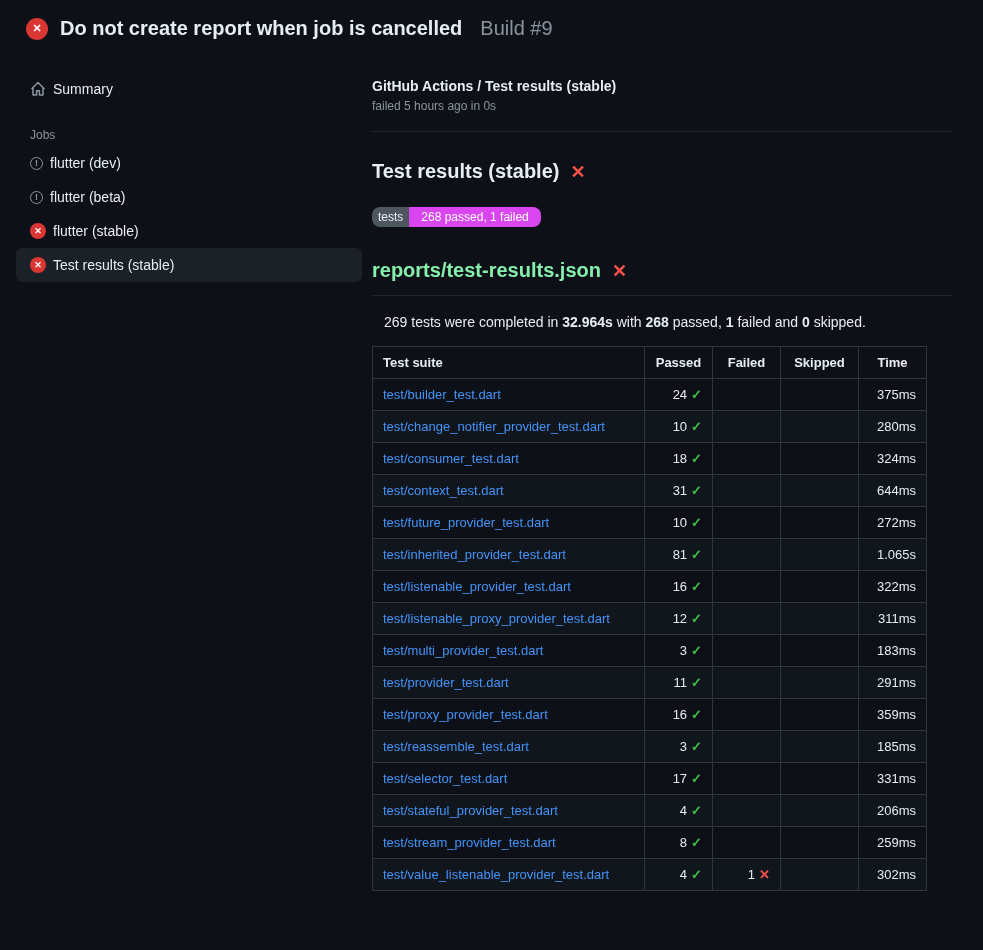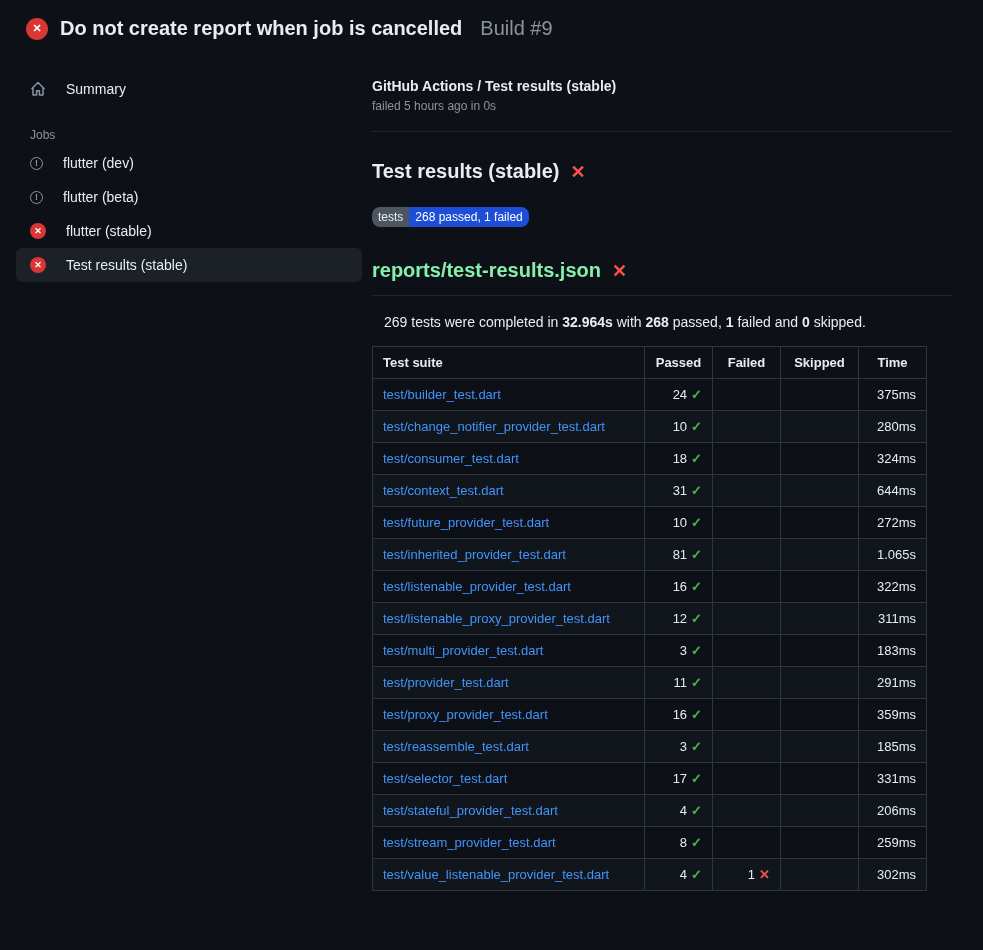--- a/index.html
+++ b/index.html
@@ -20,21 +20,21 @@
   .run-title { font-size:20px; font-weight:700; }
   .run-build { font-size:20px; font-weight:400; color:#8b949e; margin-left:6px; }
 
   
   .layout { display:flex; align-items:flex-start; }
   .sidebar { width:372px; flex-shrink:0; padding:26px 10px 0 16px; }
   .main { flex:1; padding:32px 31px 0 0; }
 
   
   .side-item {
-    display:flex; align-items:center; gap:20px;
+    display:flex; align-items:center; gap:7px;
     padding:9px 14px; border-radius:6px; cursor:pointer; font-size:14px;
   }
   .side-item.selected { background:#1c2128; }
   .jobs-label { color:#8b949e; font-size:12px; margin:22px 0 4px 14px; }
   .status-icon {
     width:16px; height:16px; border-radius:50%; flex-shrink:0;
     display:flex; align-items:center; justify-content:center;
   }
   .status-icon.failed { background:#da3633; color:#fff; font-size:9px; font-weight:700; }
   .status-icon.cancelled {
@@ -52,21 +52,21 @@
     margin:28px 0 0; font-size:20px; font-weight:700;
     display:flex; align-items:center; gap:11px;
   }
   .red-x { color:#f85149; font-weight:700; font-size:18px; line-height:1; }
 
   .badge {
     display:inline-flex; margin-top:24px; font-size:12px;
     border-radius:8px; overflow:hidden; line-height:1;
   }
   .badge-label { background:#4d555e; color:#e6edf3; padding:4px 6px; }
-  .badge-value { background:#1d4ed8; color:#fff; padding:4px 6px; }
+  .badge-value { background:#d946ef; color:#fff; padding:4px 12px; }
 
   .report-title {
     margin:32px 0 0; font-size:20px; font-weight:700;
     display:flex; align-items:center; gap:11px;
     padding-bottom:13px; border-bottom:1px solid #21262d;
   }
   .report-title a { color:#86efac; text-decoration:none; }
 
   .summary-line { margin:18px 12px 0; font-size:14px; }
   .summary-line b { font-weight:700; }

